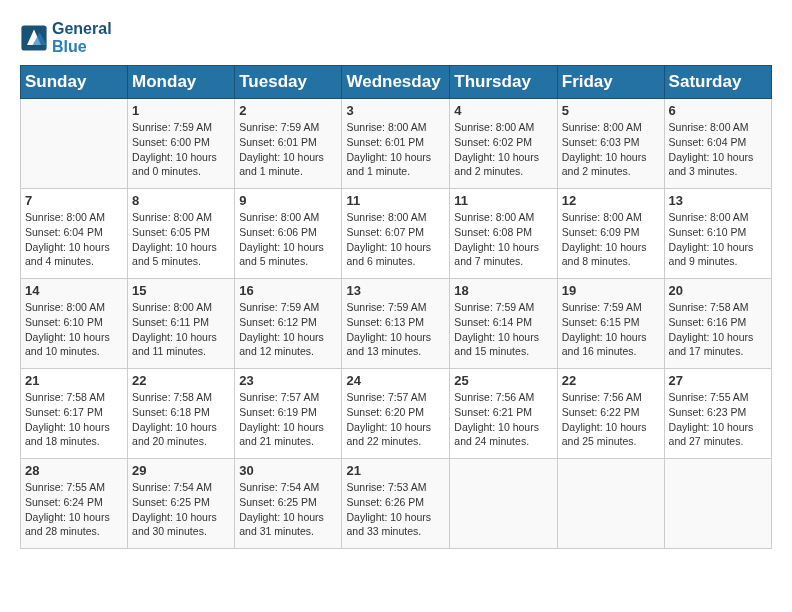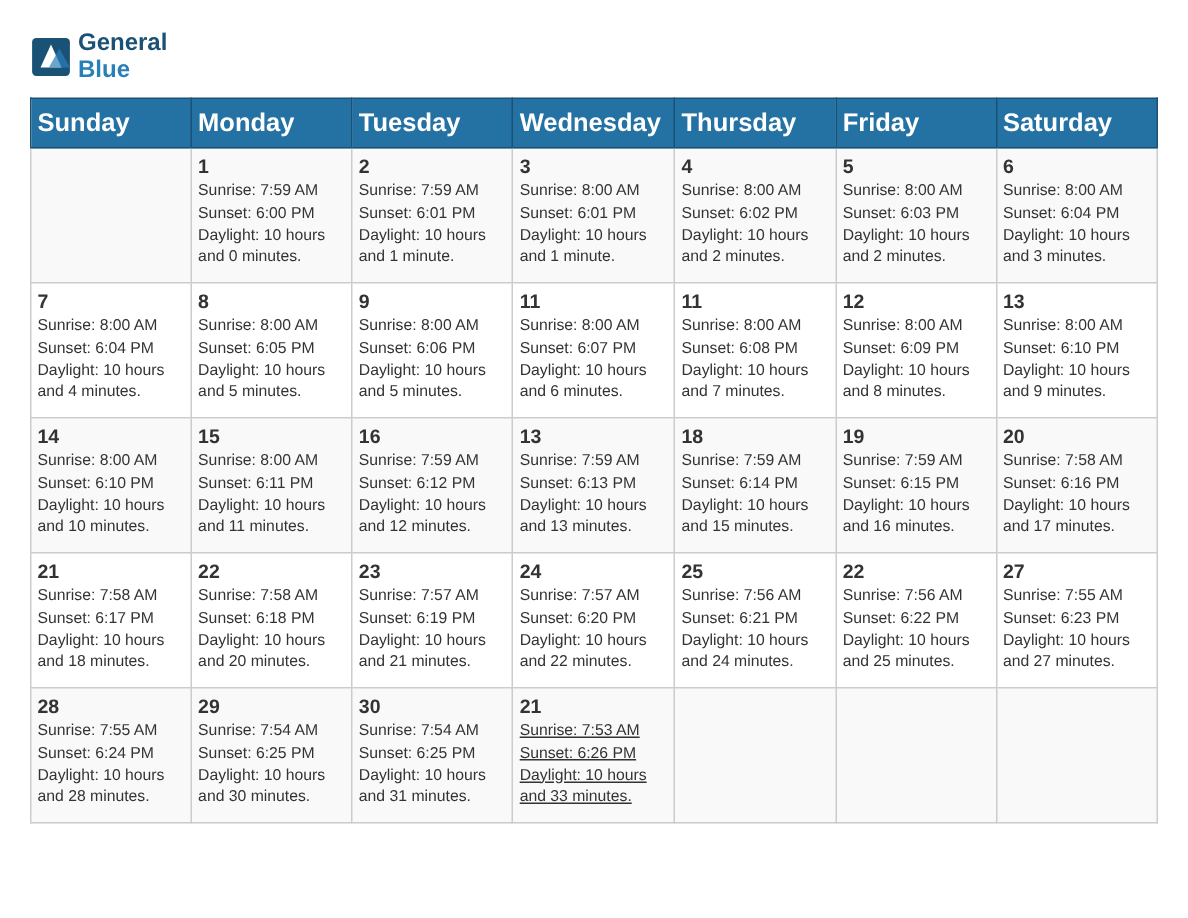--- a/index.html
+++ b/index.html
@@ -328,21 +328,21 @@
         </td>
         <td>
           <span class="day-number">30</span>
           <div class="day-info" style="white-space: pre-line;">Sunrise: 7:54 AM
 Sunset: 6:25 PM
 Daylight: 10 hours
 and 31 minutes.</div>
         </td>
         <td>
           <span class="day-number">21</span>
-          <div class="day-info" style="white-space: pre-line; text-decoration: underline;">Sunrise: 7:53 AM
+          <div class="day-info" style="white-space: pre-line;">Sunrise: 7:53 AM
 Sunset: 6:26 PM
 Daylight: 10 hours
 and 33 minutes.</div>
         </td>
         <td class="empty"></td>
         <td class="empty"></td>
         <td class="empty"></td>
       </tr>
     </tbody>
 </table>

